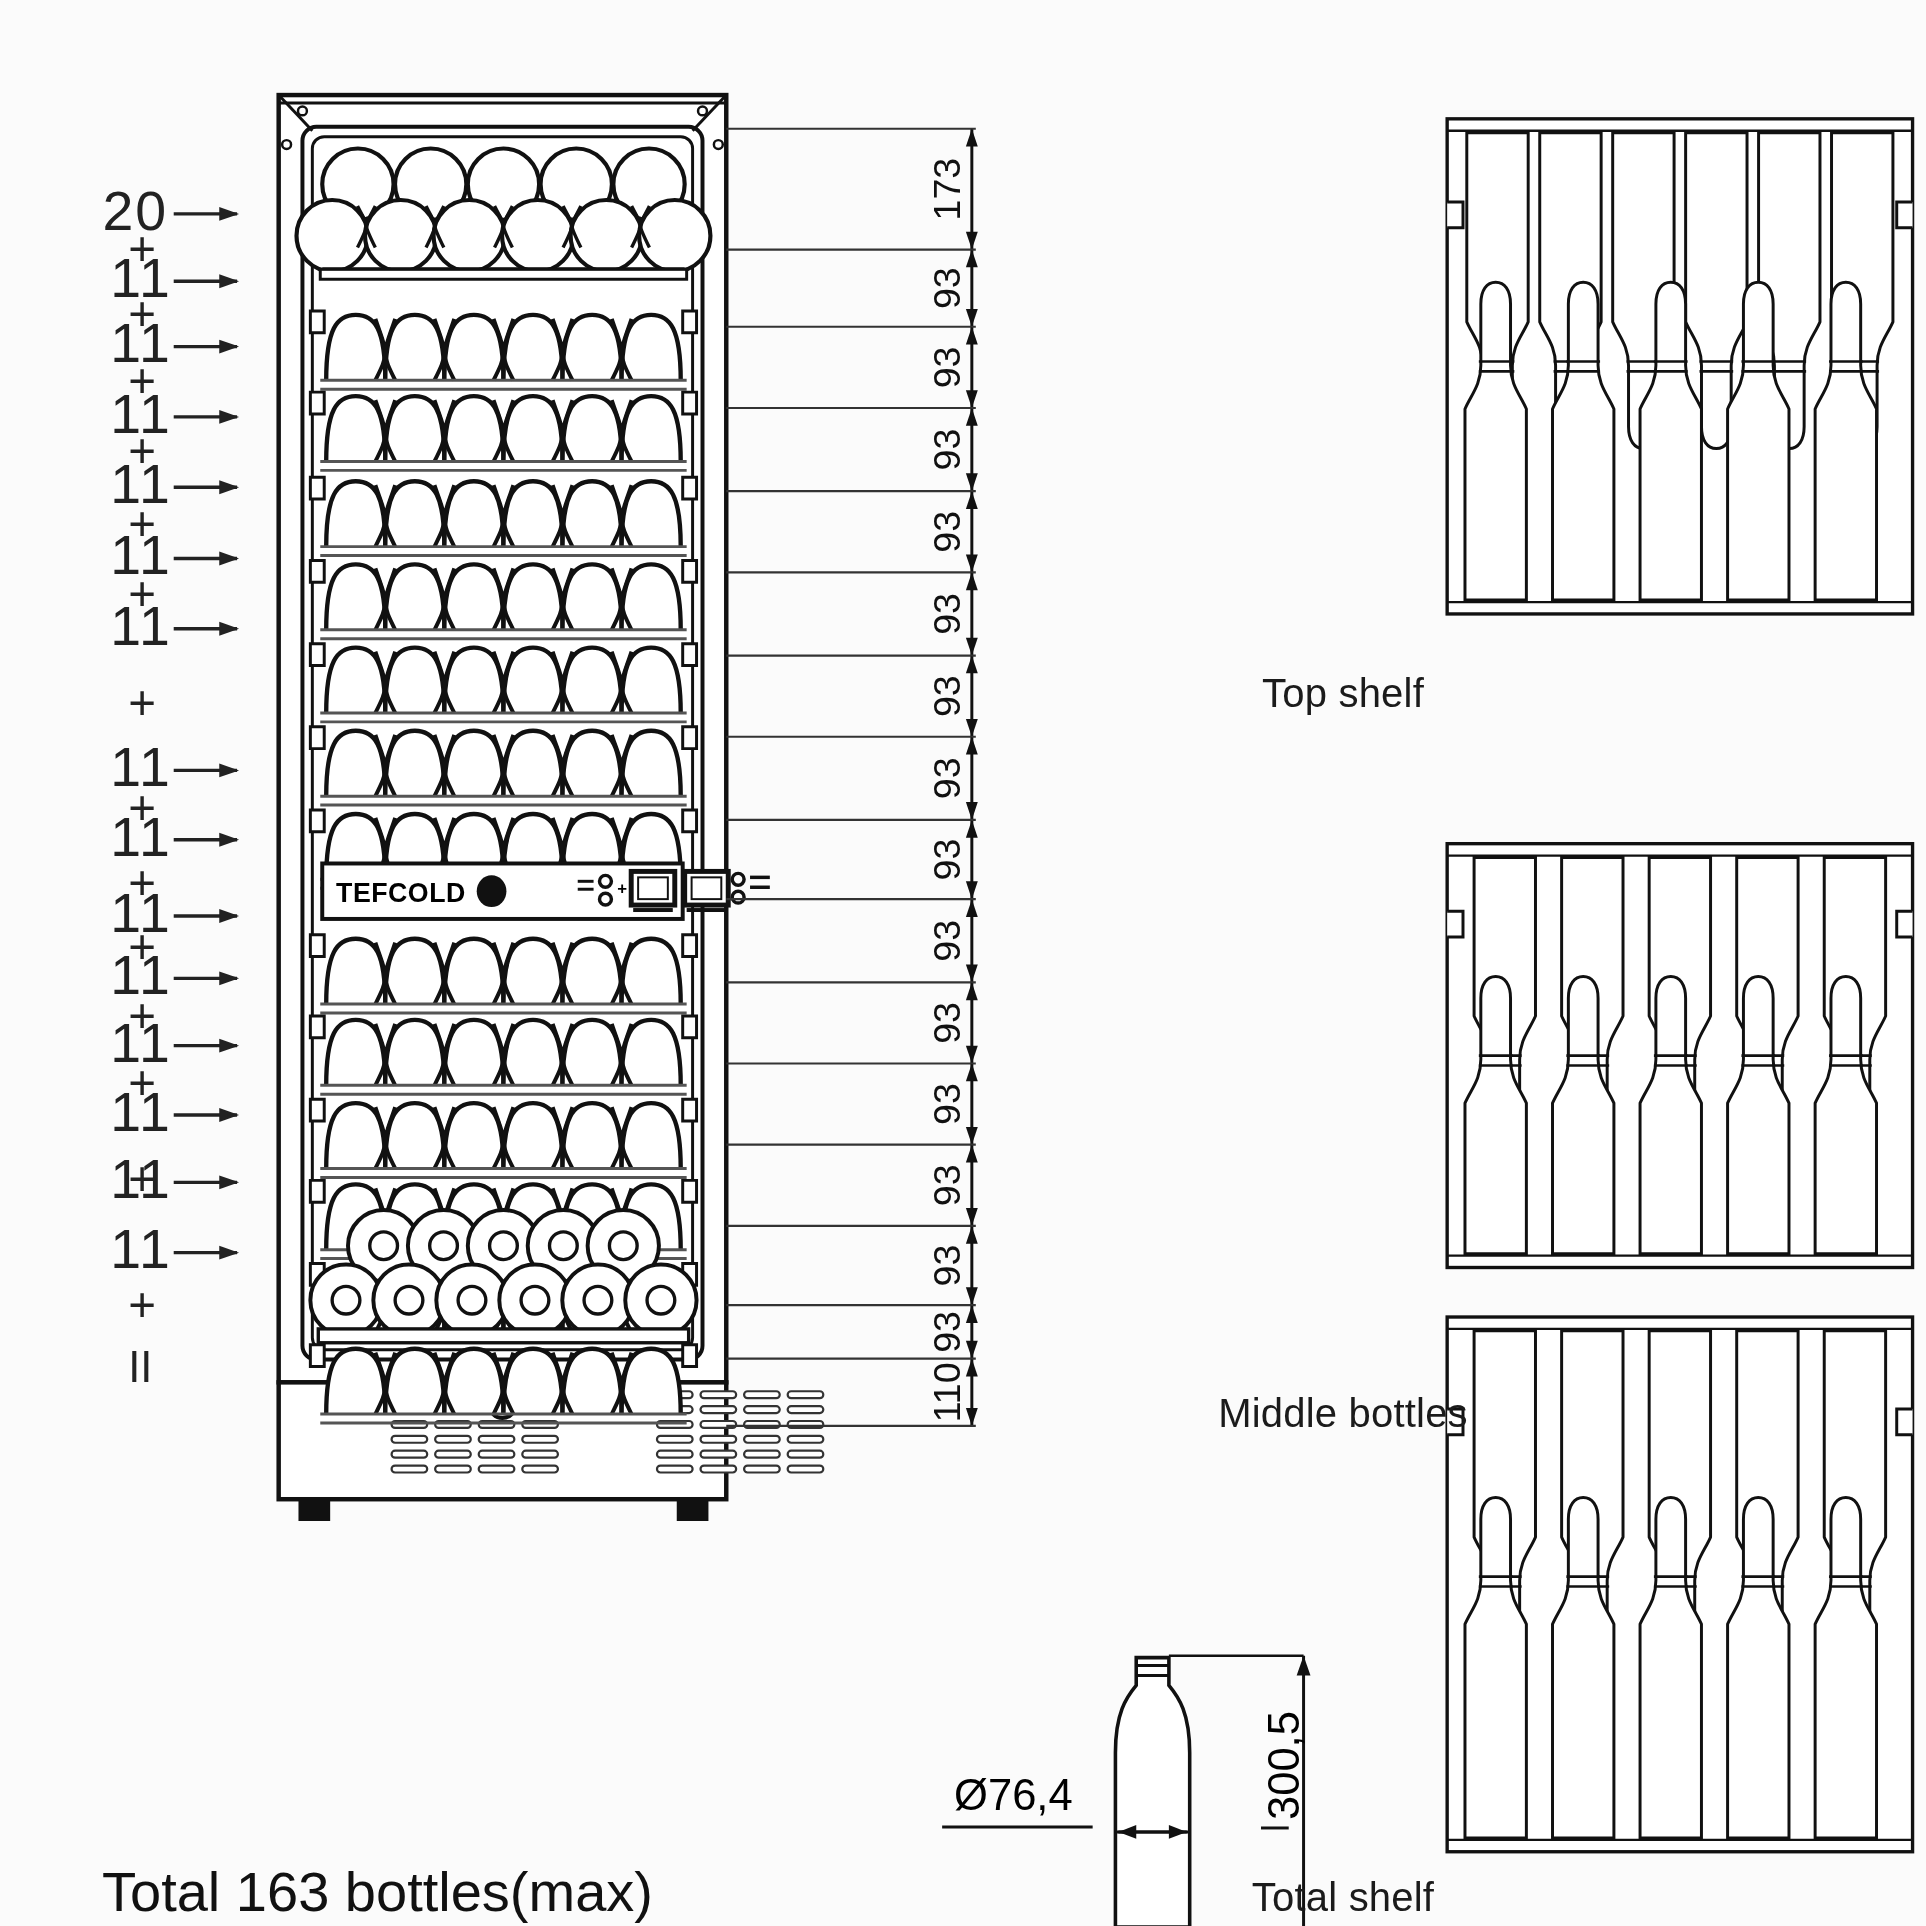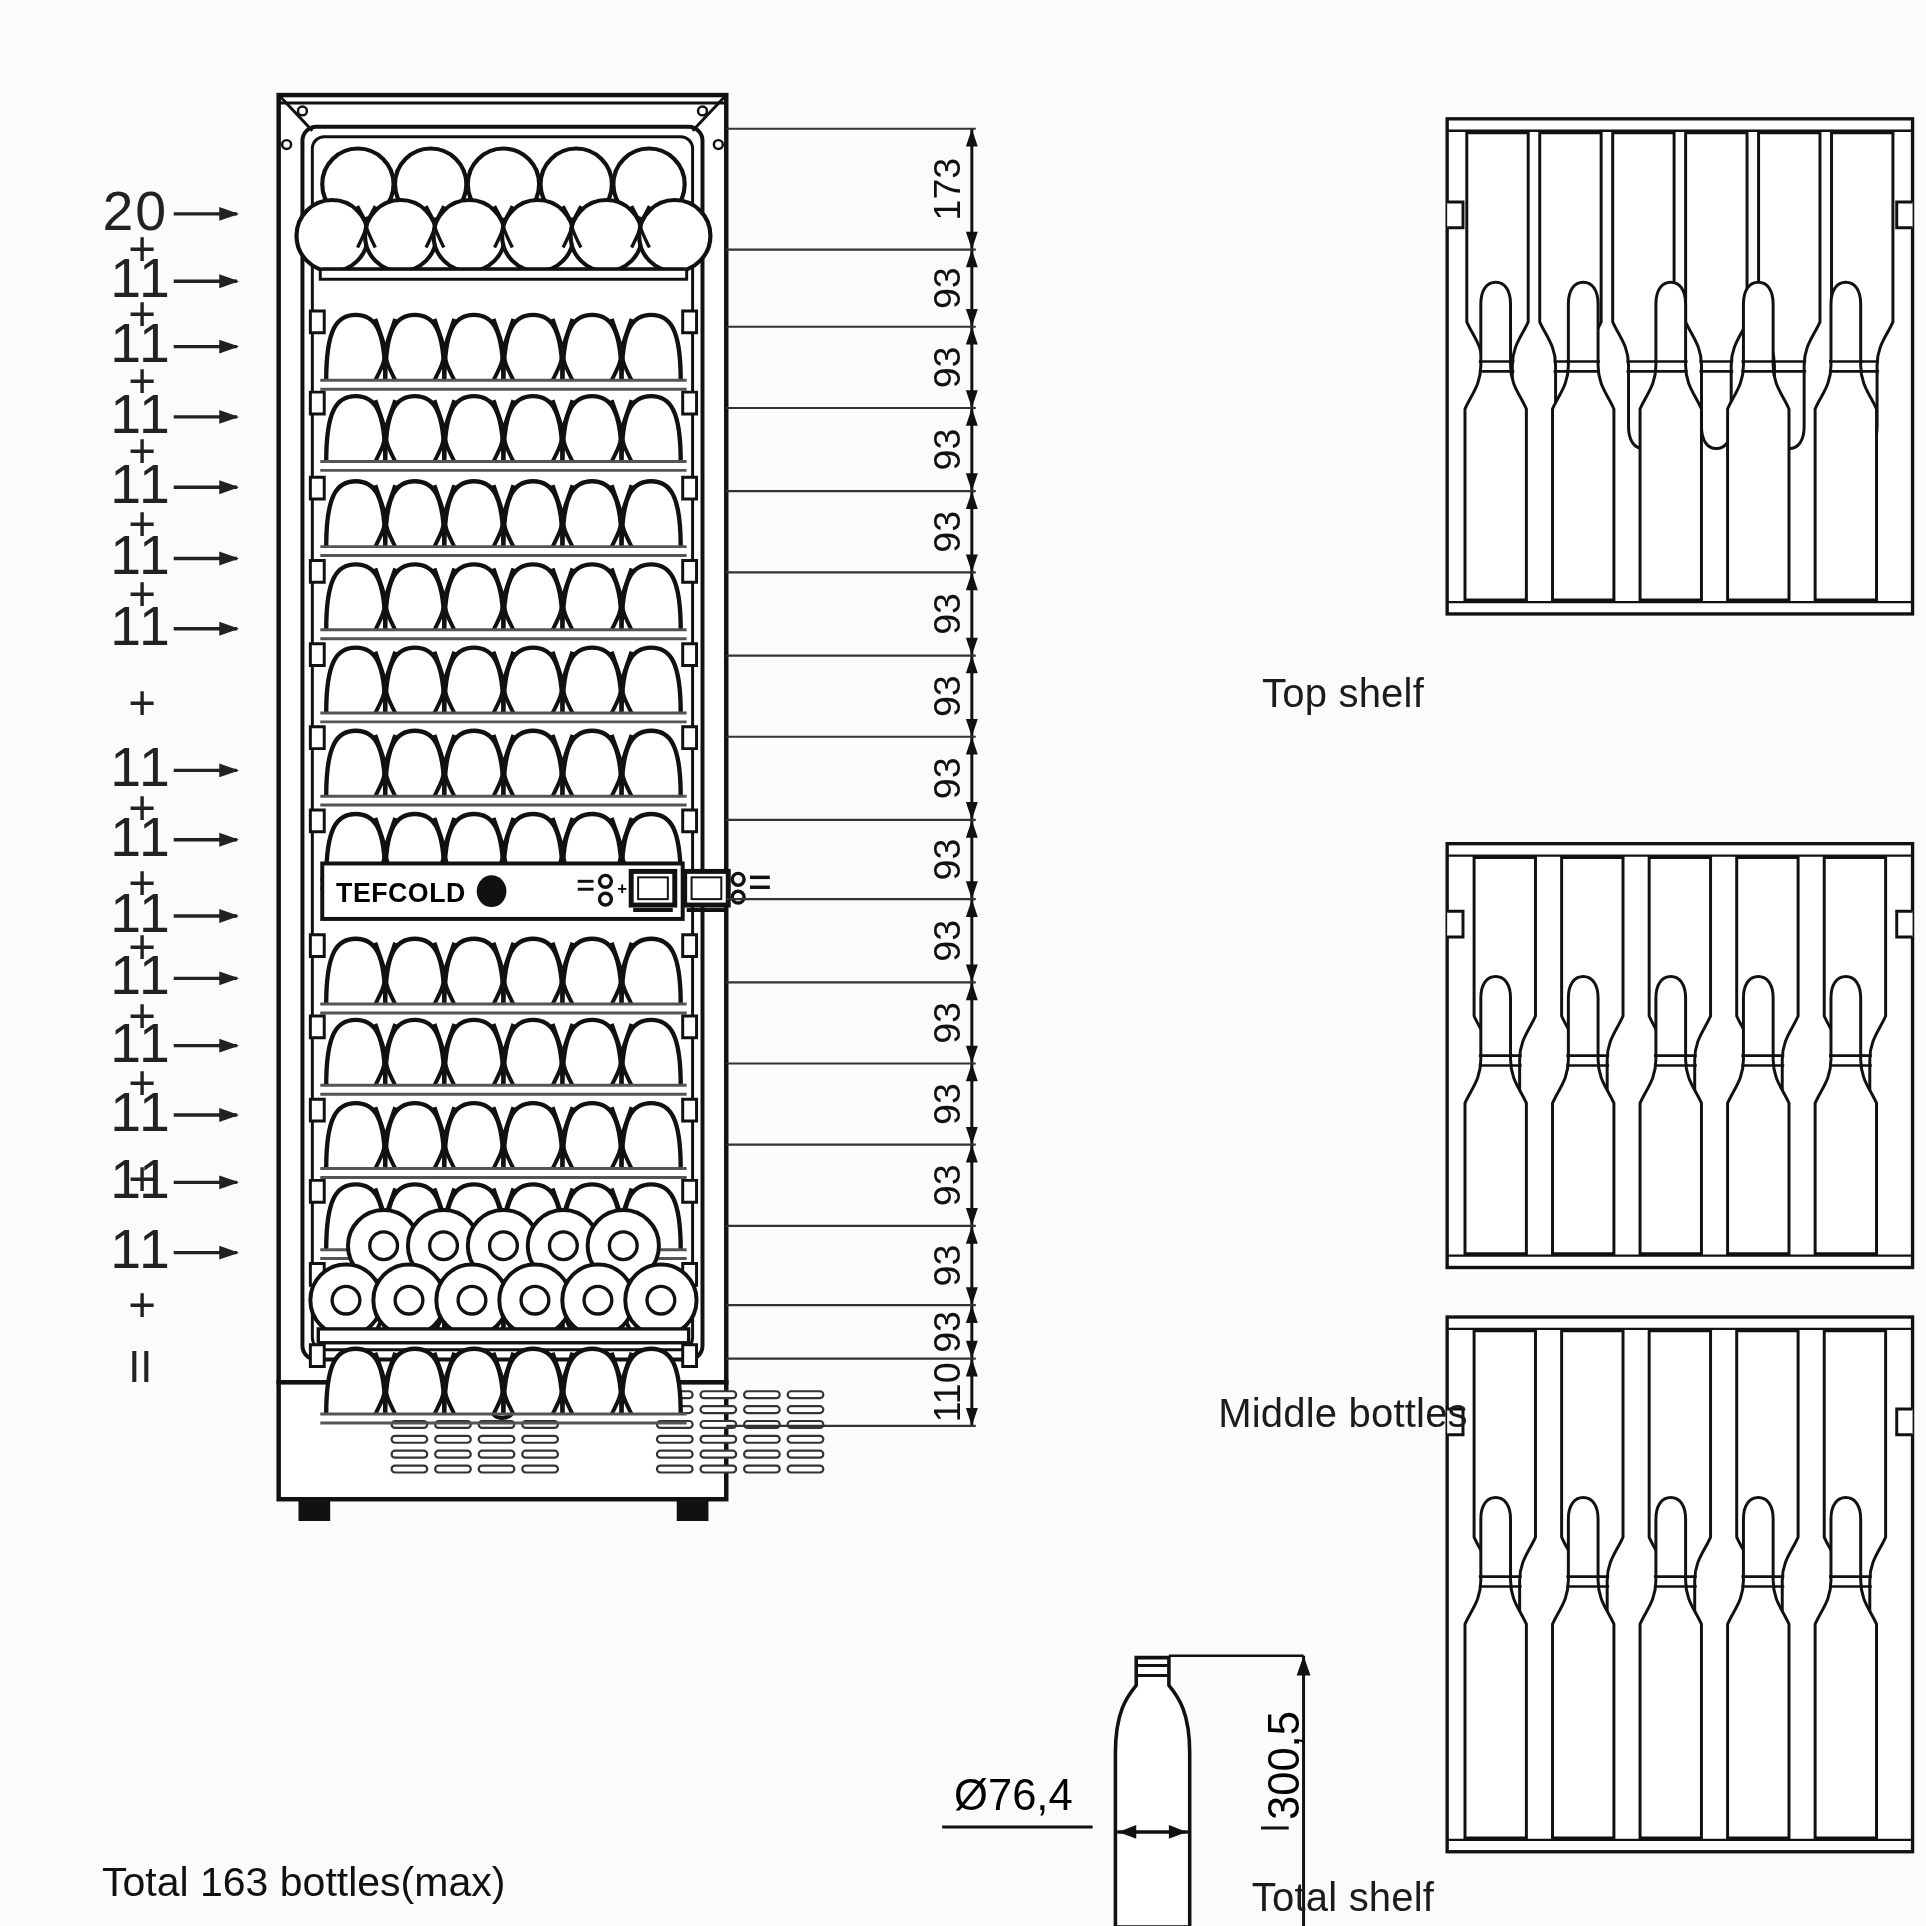--- a/index.html
+++ b/index.html
@@ -17,21 +17,21 @@
   .capt{
     font-size:40px;
     font-family:"Liberation Sans", sans-serif;
     color:#1b1b1b;
     text-align:center;
     letter-spacing:0.2px;
   }
   .total{
     position:absolute;
     left:59px; top:1859px;
-    font-size:41px;
+    font-size:56px;
     color:#111;
     white-space:nowrap;
   }
   .capt-abs{position:absolute;width:554px;text-align:center;}
 </style>
 </head>
 <body>
 
 <div id="stage">
 

